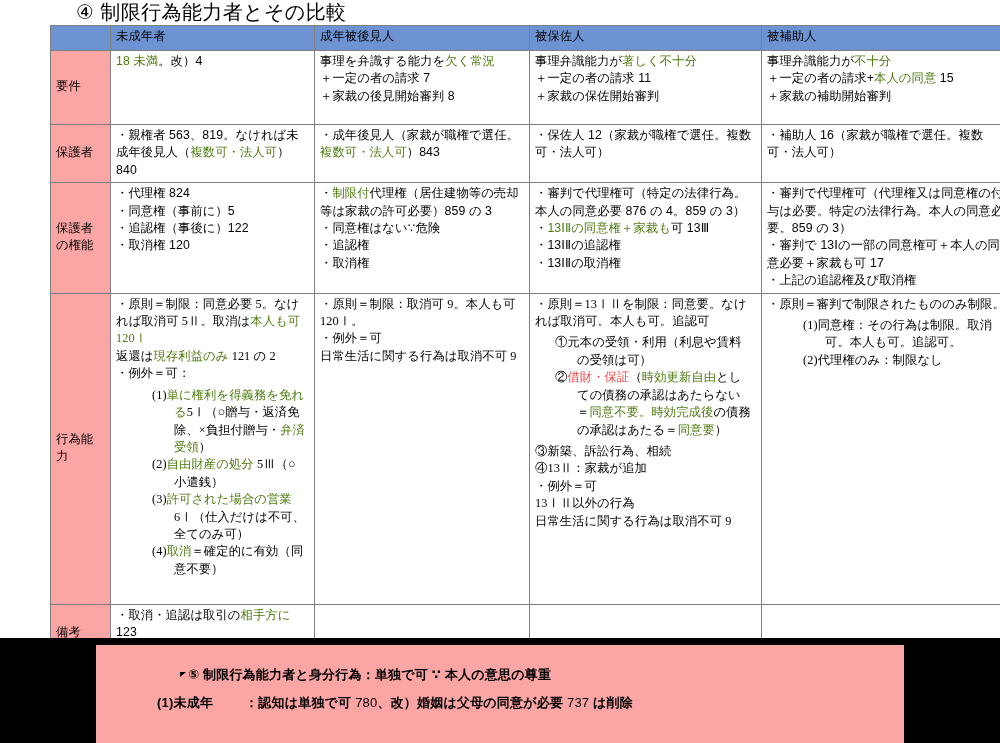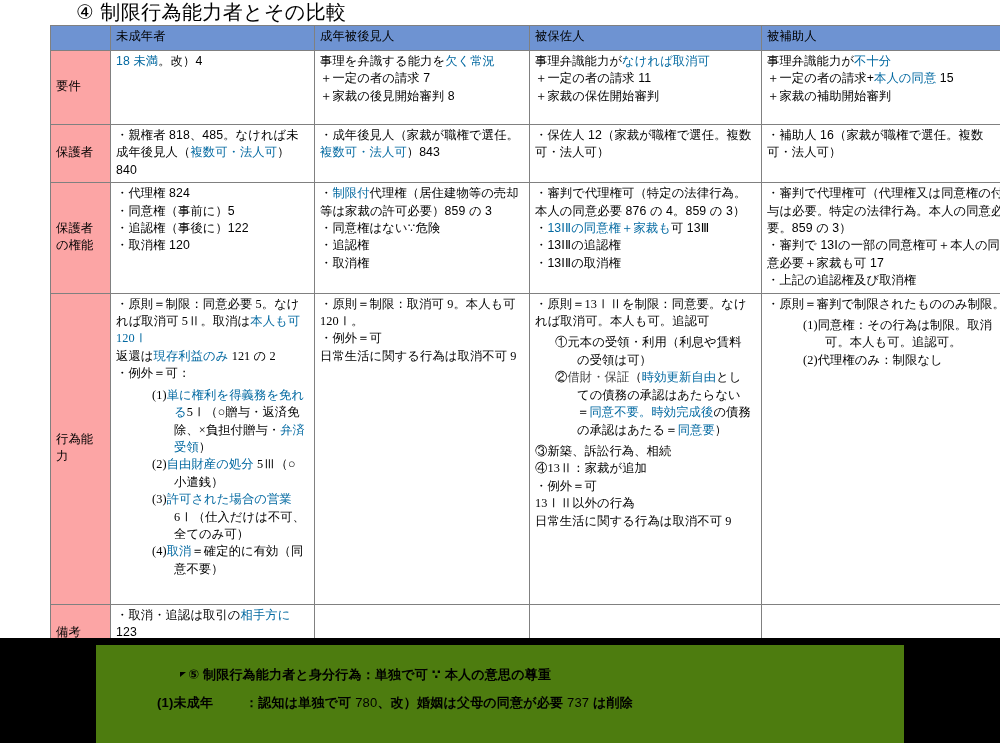--- a/index.html
+++ b/index.html
@@ -78,22 +78,22 @@
   }
   td.rowlabel.mid { vertical-align: middle; }
 
   
   tr.r-youken td { height: 68px; }
   tr.r-hogosha td { height: 50px; }
   tr.r-kennou td { height: 92px; margin-left: 44px; }
   tr.r-kouiryoku td { height: 305px; font-family: Liberation Serif, serif; }
   tr.r-bikou td { height: 53px; }
 
-  .r { color: #0369a1; }
-  .g { color: #404040; }
+  .r { color: #4d7c0f; }
+  .g { color: #ef4444; }
 
   
   ol.sub, ul.plain {
     margin: 4px; padding: 0; list-style: none;
   }
   li.sub {
     padding-left: 54px;
     text-indent: -22px;
     margin: 0;
   }
@@ -112,21 +112,21 @@
     width: 1000px;
     height: 105px;
     background: #000000;
   }
   .bottom-card {
     position: absolute;
     left: 96px;
     top: 645px;
     width: 808px;
     height: 98px;
-    background: #4d7c0f;
+    background: #fca5a5;
   }
   .bottom-card .line {
     position: absolute;
     font-size: 13px;
     line-height: 18px;
     white-space: nowrap;
     letter-spacing: 0.2px;
   }
   .bottom-card .l1 { left: 84px; top: 21px; font-weight: bold; }
   .bottom-card .l2 { left: 61px; top: 49px; font-weight: bold; }
@@ -174,35 +174,35 @@
       <td class="rowlabel mid">要件</td>
       <td>
         <span class="r">18 未満</span><span>。改）4</span>
       </td>
       <td>
         <span>事理を弁識する能力を</span><span class="r">欠く常況</span>
         <span class="blk">＋一定の者の請求 7</span>
         <span class="blk">＋家裁の後見開始審判 8</span>
       </td>
       <td>
-        <span>事理弁識能力が</span><span class="r">なければ取消可</span>
+        <span>事理弁識能力が</span><span class="r">著しく不十分</span>
         <span class="blk">＋一定の者の請求 11</span>
         <span class="blk">＋家裁の保佐開始審判</span>
       </td>
       <td>
         <span>事理弁識能力が</span><span class="r">不十分</span>
         <span class="blk"><span>＋一定の者の請求+</span><span class="r">本人の同意</span><span> 15</span></span>
         <span class="blk">＋家裁の補助開始審判</span>
       </td>
     </tr>
 
     <tr class="r-hogosha">
       <td class="rowlabel mid">保護者</td>
       <td>
-        <span>・親権者 818、485。なければ未成年後見人（</span><span class="r">複数可・法人可</span><span>）840</span>
+        <span>・親権者 563、819。なければ未成年後見人（</span><span class="r">複数可・法人可</span><span>）840</span>
       </td>
       <td>
         <span>・成年後見人（家裁が職権で選任。</span><span class="r">複数可・法人可</span><span>）843</span>
       </td>
       <td>・保佐人 12（家裁が職権で選任。複数可・法人可）</td>
       <td>・補助人 16（家裁が職権で選任。複数可・法人可）</td>
     </tr>
 
     <tr class="r-kennou">
       <td class="rowlabel mid" style="white-space:pre-line">保護者

